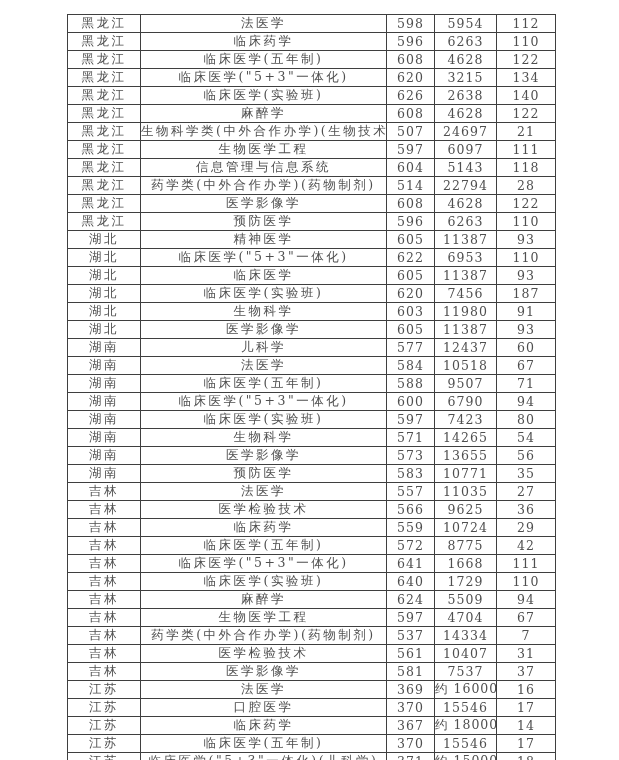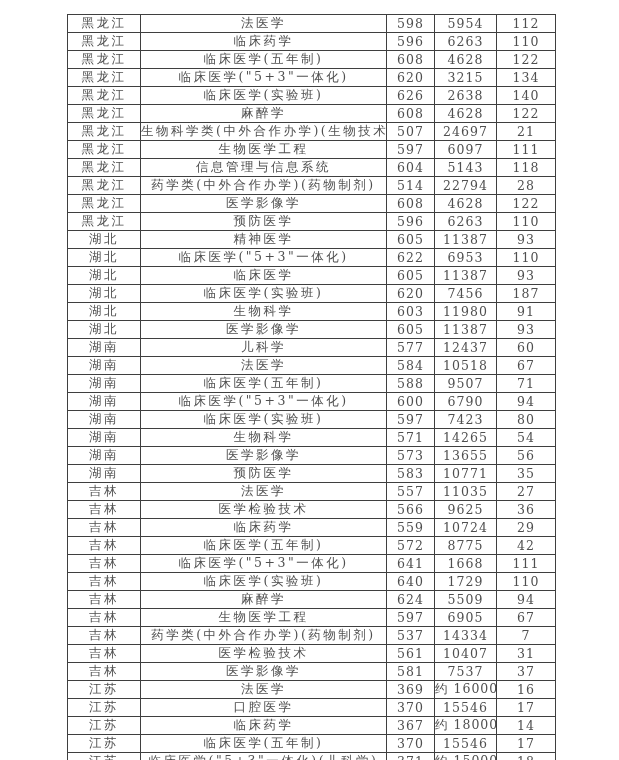--- a/index.html
+++ b/index.html
@@ -296,21 +296,21 @@
           <td class="cell cell-province">吉林</td>
           <td class="cell cell-major">麻醉学</td>
           <td class="cell cell-score">624</td>
           <td class="cell cell-rank">5509</td>
           <td class="cell cell-count">94</td>
         </tr>
         <tr>
           <td class="cell cell-province">吉林</td>
           <td class="cell cell-major">生物医学工程</td>
           <td class="cell cell-score">597</td>
-          <td class="cell cell-rank">6905</td>
+          <td class="cell cell-rank">4704</td>
           <td class="cell cell-count">67</td>
         </tr>
         <tr>
           <td class="cell cell-province">吉林</td>
           <td class="cell cell-major">药学类(中外合作办学)(药物制剂)</td>
           <td class="cell cell-score">537</td>
           <td class="cell cell-rank">14334</td>
           <td class="cell cell-count">7</td>
         </tr>
         <tr>

